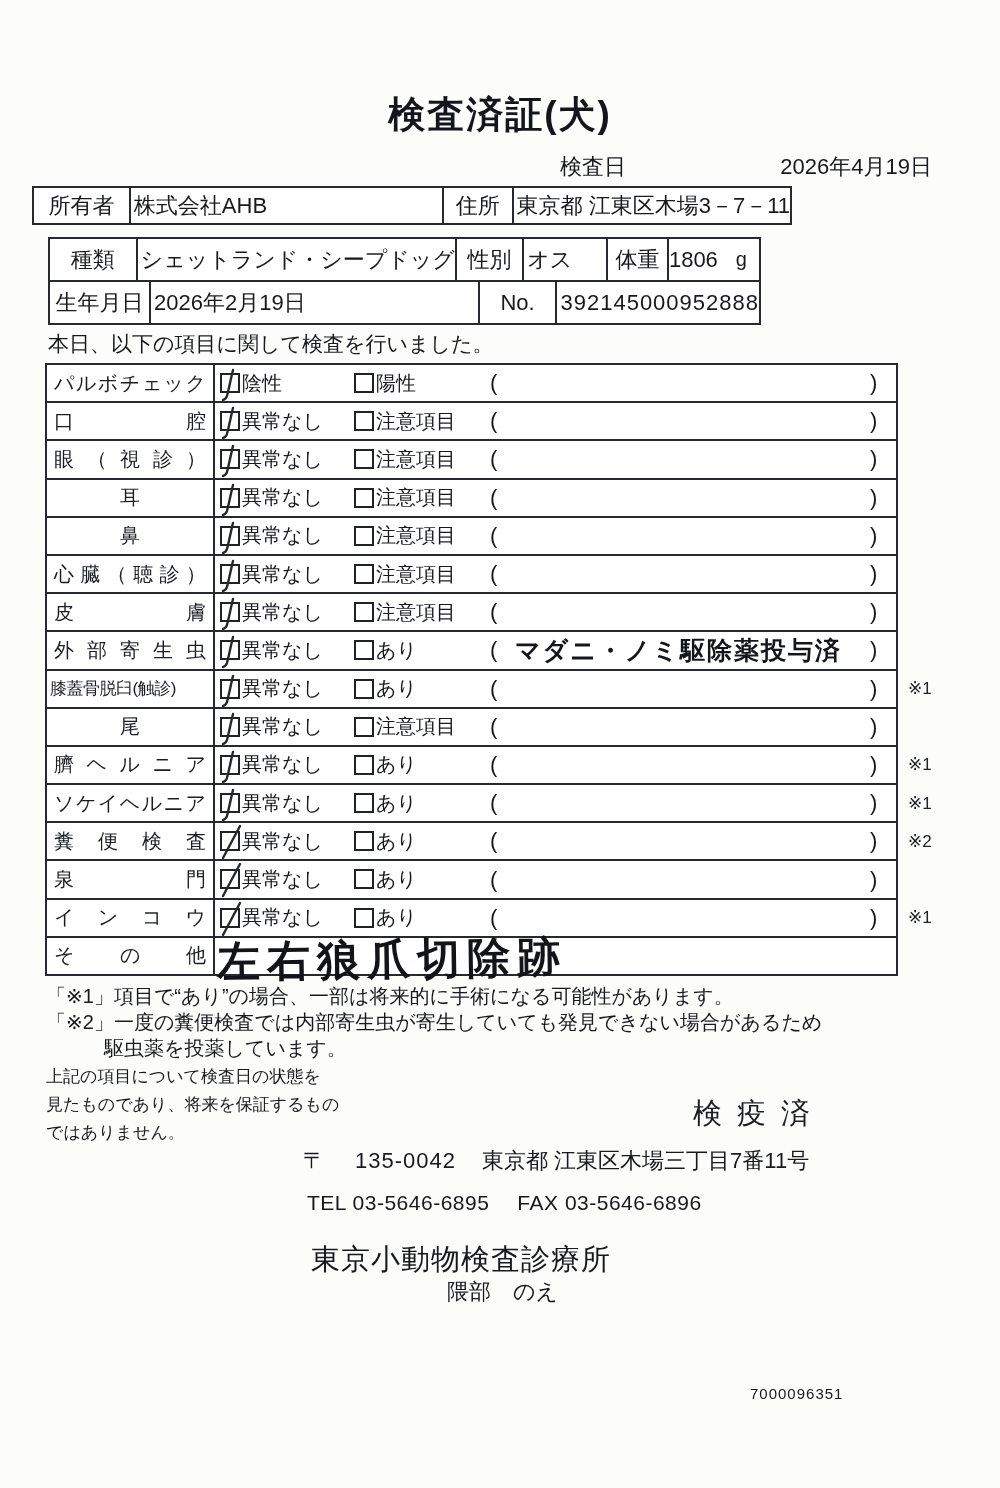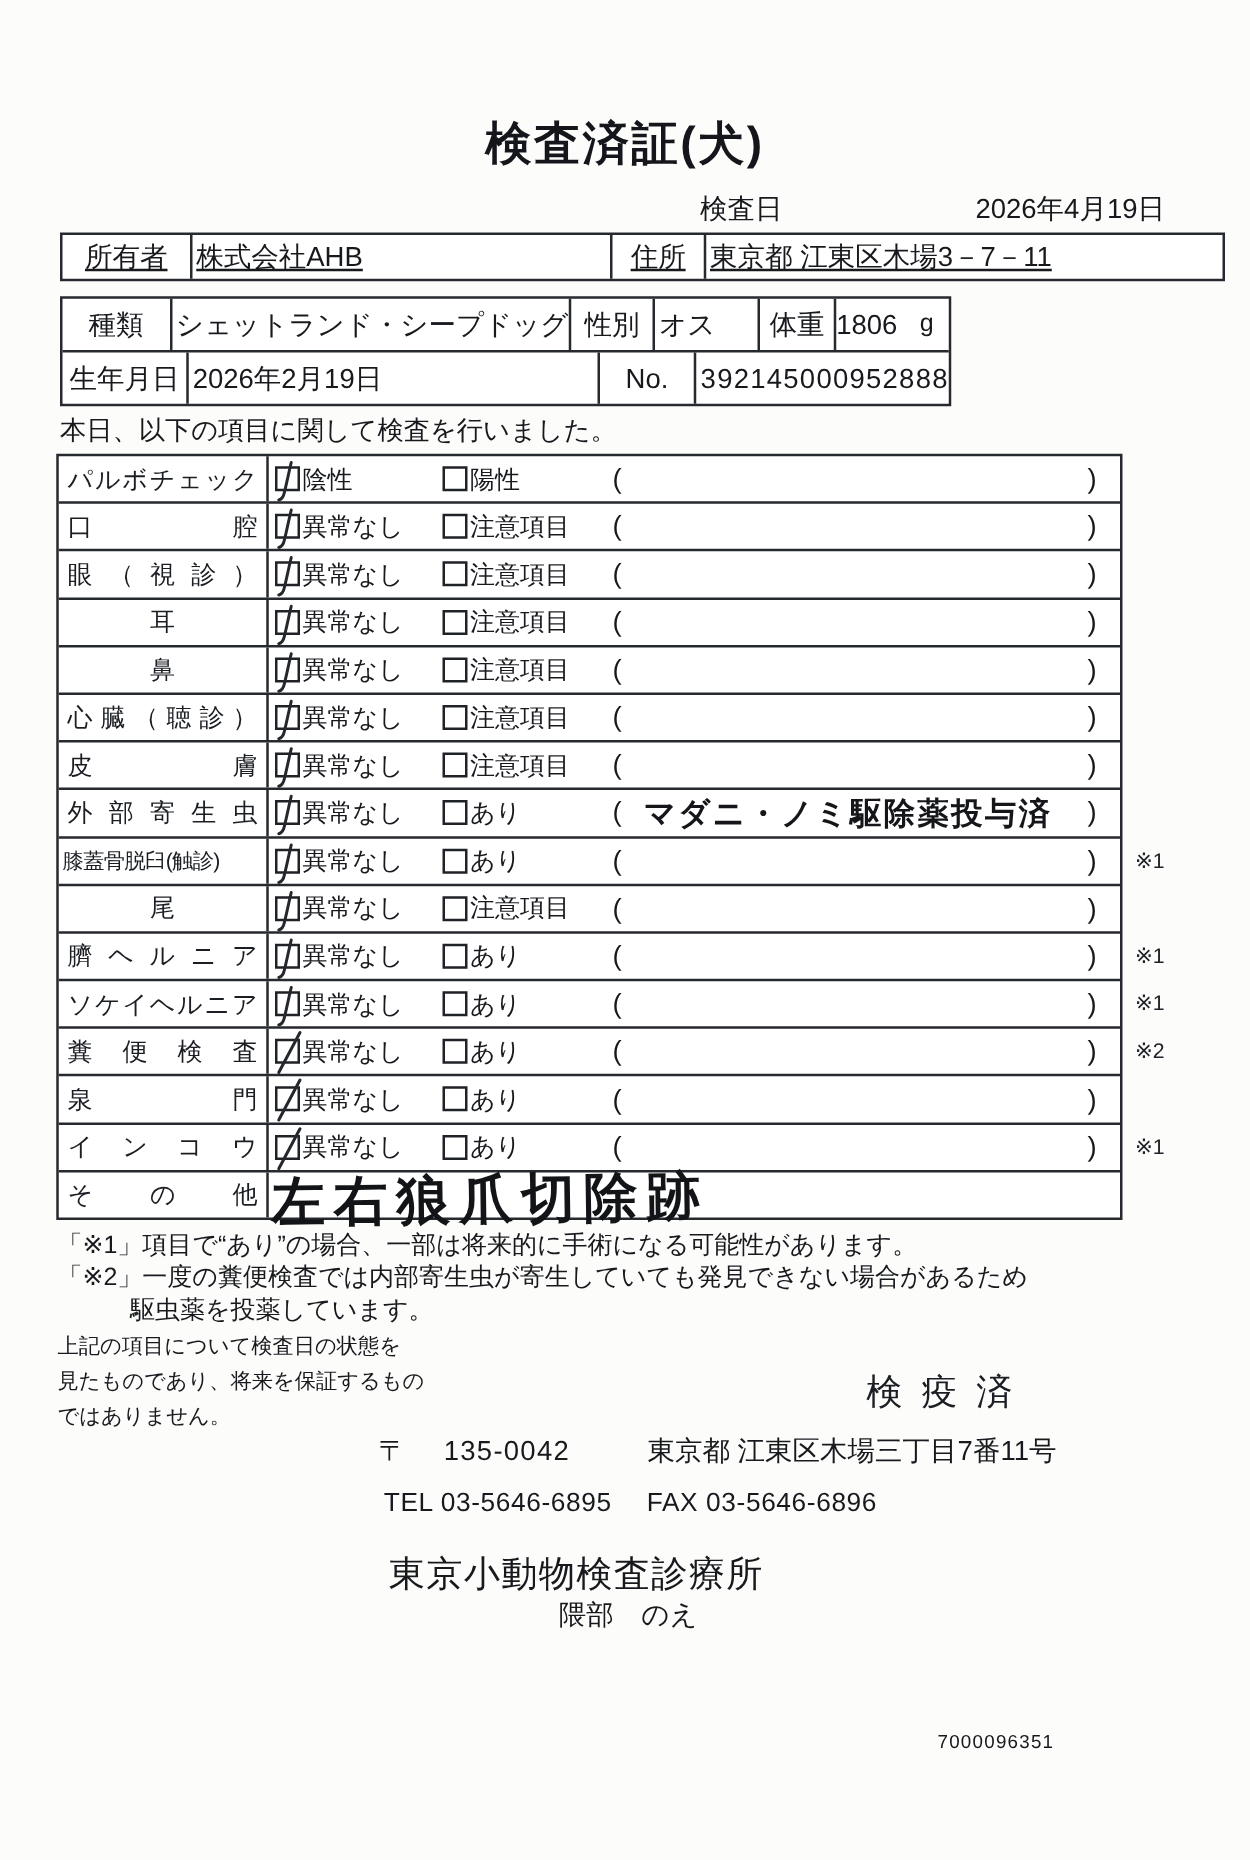--- a/index.html
+++ b/index.html
@@ -17,21 +17,21 @@
   .insp-date{left:560px;top:152px;width:372px;display:flex;justify-content:space-between;
     font-size:22px;}
 
   
   .htable{border:2px solid #26292e;display:flex;box-sizing:border-box;background:#fff;}
   .htable .cell{box-sizing:border-box;border-right:2px solid #26292e;display:flex;align-items:center;
     font-size:22px;white-space:nowrap;overflow:visible;}
   .htable .cell:last-child{border-right:none;}
   .lab{justify-content:center;font-size:21px;}
   .val{padding-left:3px;}
-  .t1{left:48px;top:186px;width:932px;height:39px;text-decoration:underline;}
+  .t1{left:32px;top:186px;width:760px;height:39px;}
   .t2{left:48px;top:237px;width:713px;height:88px;flex-direction:column;}
   .t2 .hrow{display:flex;flex:1 1 0;}
   .t2 .hrow:first-child{border-bottom:2px solid #26292e;}
   .w-ownlab{width:104px;} .w-ownval{width:336px;} .w-addrlab{width:75px;} .w-addrval{flex:1;}
   .w-brdlab{width:104px;} .w-brdval{width:338px;} .w-sexlab{width:80px;} .w-sexval{width:99px;}
   .w-wgtlab{width:72px;} .w-wgtval{flex:1;justify-content:flex-end;padding-right:12px;}
   .w-noval{flex:1;}
   .wgt-unit{margin-left:18px;font-size:20px;}
   .no-val{font-size:23px;letter-spacing:1px;}
 
@@ -67,21 +67,21 @@
 
   
   .footnotes{left:46px;top:983px;font-size:20px;line-height:26px;color:#17191d;}
   .fn-indent{padding-left:58px;}
   .disclaimer{left:46px;top:1063px;font-size:17px;line-height:28px;}
   .stamp{left:693px;top:1094px;font-size:29px;letter-spacing:15px;color:#1a1d22;}
 
   
   .postal{left:303px;top:1146px;font-size:22px;}
   .postal .code{margin-left:30px;letter-spacing:1px;}
-  .postal .addr{margin-left:62px;}
+  .postal .addr{margin-left:26px;}
   .telfax{left:307px;top:1191px;font-size:21px;letter-spacing:0.5px;}
   .telfax .fax{margin-left:28px;}
   .clinic-name{left:311px;top:1240px;font-size:29px;letter-spacing:1px;}
   .vet-name{left:447px;top:1277px;font-size:22px;}
   .serial{left:750px;top:1337px;font-size:15px;letter-spacing:1px;margin-top:48px;}
 </style>
 </head>
 <body>
 
 <div class="page">

